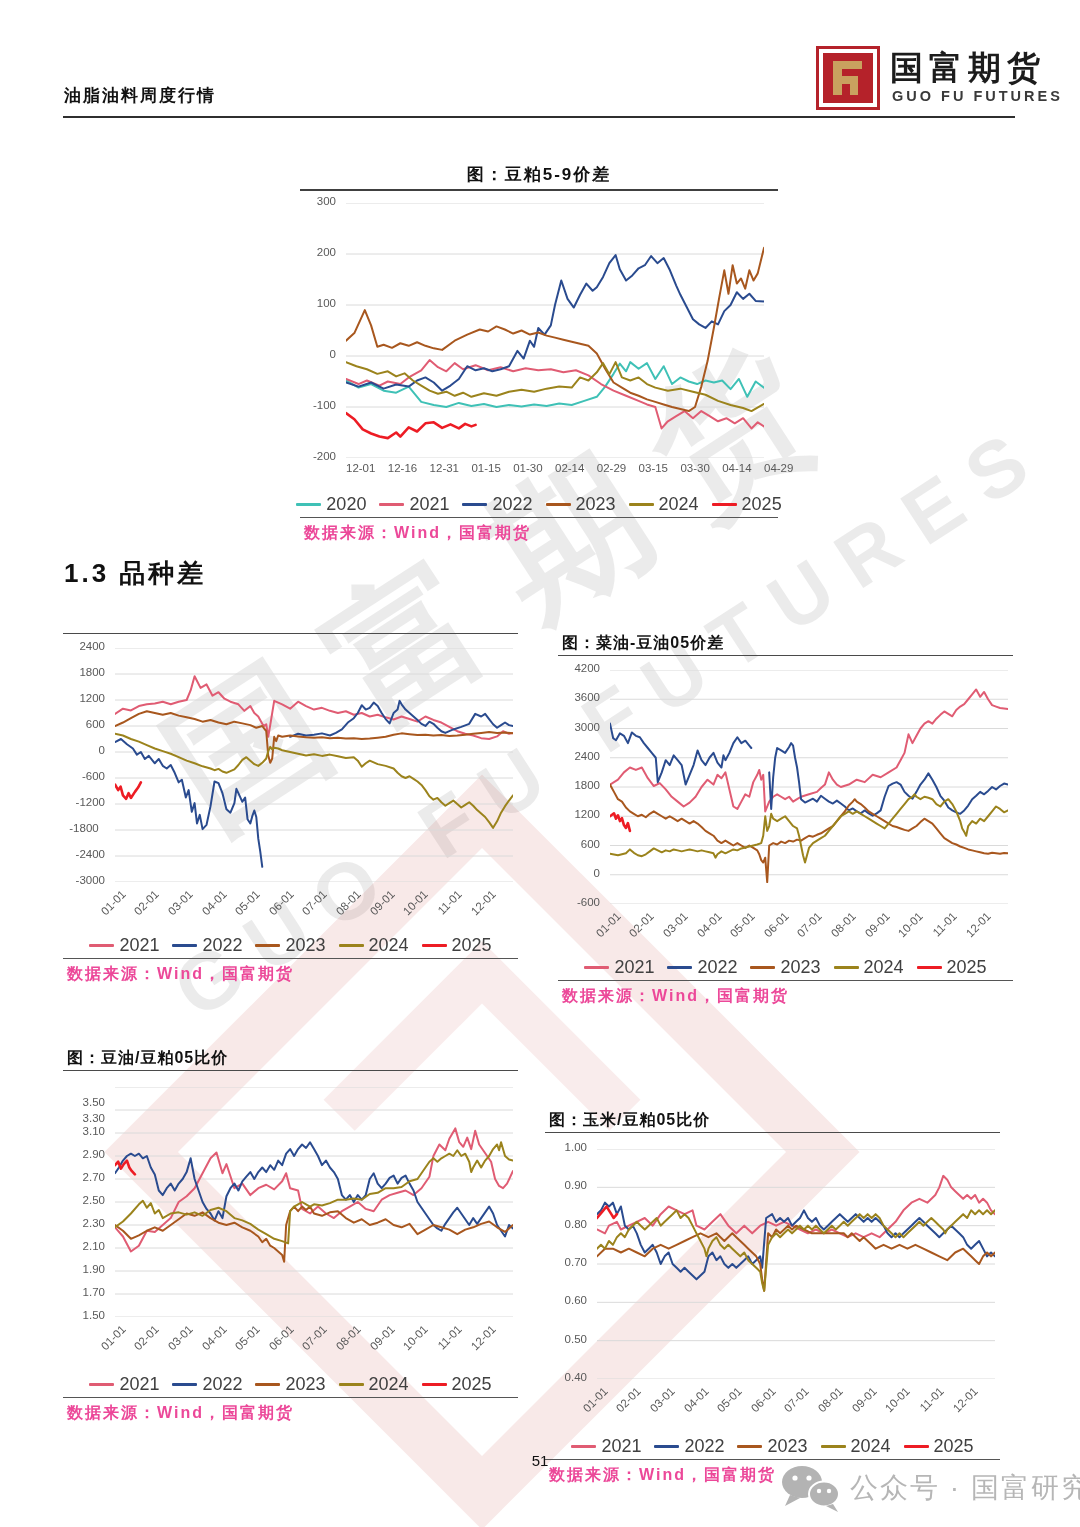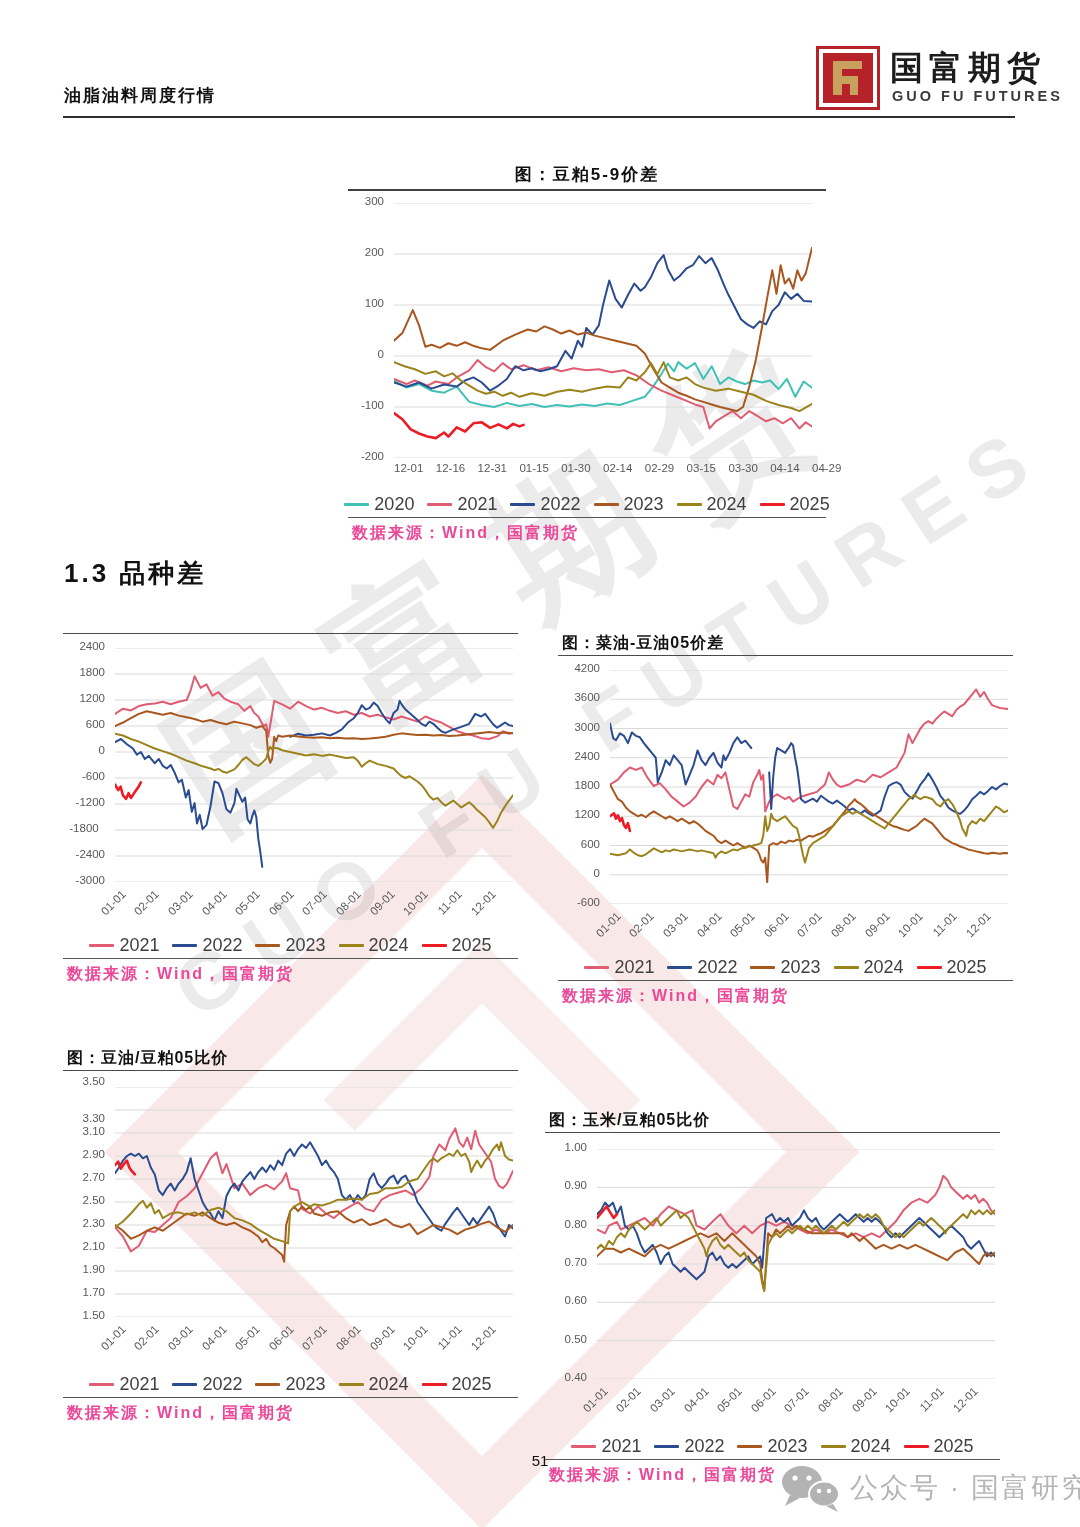--- a/index.html
+++ b/index.html
@@ -75,21 +75,21 @@
       <rect x="17" y="15" width="9" height="34" fill="#c9a15f"></rect>
       <rect x="17" y="15" width="29" height="8" fill="#c9a15f"></rect>
       <rect x="17" y="30" width="25" height="8" fill="#c9a15f"></rect>
       <rect x="34" y="38" width="8" height="11" fill="#c9a15f"></rect>
     </svg>
     <div class="logo-cn">国富期货</div>
     <div class="logo-en">GUO FU FUTURES</div>
   </div>
   <div class="hdr-rule"></div>
 
-  <div class="chart-module top" style="left:300px;top:163px;margin-left:48px;">
+  <div class="chart-module top" style="left:300px;top:163px;">
     <div class="ctitle">图：豆粕5-9价差</div>
     <div class="title-rule"></div>
     <div class="chart-body">
       <div class="chart-plot">
           <svg viewBox="0 0 1000 1000" preserveAspectRatio="none" style="width: 100%; height: 100%; display: block;">
             <line x1="0" x2="1000" y1="0" y2="0" stroke="#dadada" stroke-width="1" vector-effect="non-scaling-stroke"></line>
             <line x1="0" x2="1000" y1="200" y2="200" stroke="#dadada" stroke-width="1" vector-effect="non-scaling-stroke"></line>
             <line x1="0" x2="1000" y1="400" y2="400" stroke="#dadada" stroke-width="1" vector-effect="non-scaling-stroke"></line>
             <line x1="0" x2="1000" y1="600" y2="600" stroke="#dadada" stroke-width="1" vector-effect="non-scaling-stroke"></line>
             <line x1="0" x2="1000" y1="800" y2="800" stroke="#dadada" stroke-width="1" vector-effect="non-scaling-stroke"></line>
@@ -382,21 +382,21 @@
             <line x1="0" x2="1000" y1="800" y2="800" stroke="#dadada" stroke-width="1" vector-effect="non-scaling-stroke"></line>
             <line x1="0" x2="1000" y1="900" y2="900" stroke="#dadada" stroke-width="1" vector-effect="non-scaling-stroke"></line>
             <line x1="0" x2="1000" y1="1000" y2="1000" stroke="#dadada" stroke-width="1" vector-effect="non-scaling-stroke"></line>
             <polyline points="0.0,610.0 20.0,650.0 40.0,715.0 60.0,690.0 80.0,625.0 100.0,630.0 120.0,600.0 140.0,570.0 160.0,500.0 180.0,475.0 200.0,440.0 220.0,375.0 240.0,310.0 255.0,285.0 270.0,375.0 280.0,335.0 300.0,440.0 320.0,420.0 340.0,470.0 360.0,440.0 380.0,425.0 400.0,445.0 420.0,410.0 430.0,375.0 440.0,440.0 460.0,450.0 470.0,530.0 490.0,550.0 510.0,520.0 530.0,550.0 550.0,570.0 570.0,540.0 590.0,520.0 610.0,500.0 630.0,530.0 650.0,540.0 670.0,490.0 690.0,470.0 710.0,460.0 730.0,450.0 750.0,470.0 770.0,440.0 790.0,390.0 800.0,300.0 815.0,250.0 830.0,275.0 840.0,225.0 855.0,180.0 865.0,240.0 875.0,260.0 885.0,220.0 895.0,270.0 905.0,190.0 915.0,250.0 925.0,275.0 935.0,300.0 945.0,325.0 955.0,400.0 965.0,430.0 975.0,440.0 985.0,420.0 1000.0,365.0" fill="none" stroke="#e05c73" stroke-width="2" vector-effect="non-scaling-stroke" stroke-linejoin="round" stroke-linecap="round"></polyline>
             <polyline points="0.0,375.0 10.0,350.0 20.0,320.0 30.0,300.0 40.0,290.0 50.0,300.0 60.0,290.0 70.0,310.0 80.0,300.0 90.0,350.0 100.0,380.0 110.0,450.0 120.0,470.0 130.0,440.0 140.0,420.0 150.0,450.0 160.0,420.0 170.0,400.0 180.0,370.0 190.0,310.0 200.0,400.0 210.0,450.0 220.0,500.0 230.0,530.0 240.0,550.0 250.0,580.0 260.0,540.0 270.0,570.0 280.0,475.0 290.0,440.0 300.0,420.0 310.0,450.0 320.0,410.0 330.0,390.0 340.0,370.0 350.0,400.0 360.0,370.0 370.0,350.0 380.0,370.0 390.0,340.0 400.0,360.0 410.0,320.0 420.0,340.0 430.0,290.0 440.0,270.0 450.0,300.0 460.0,270.0 470.0,250.0 480.0,265.0 490.0,240.0 500.0,270.0 510.0,300.0 520.0,340.0 530.0,320.0 540.0,350.0 550.0,370.0 560.0,400.0 570.0,470.0 580.0,490.0 590.0,470.0 600.0,500.0 610.0,470.0 620.0,490.0 630.0,470.0 640.0,400.0 650.0,375.0 660.0,420.0 670.0,440.0 680.0,420.0 690.0,395.0 700.0,385.0 710.0,420.0 720.0,395.0 730.0,385.0 740.0,420.0 750.0,450.0 760.0,500.0 770.0,525.0 780.0,550.0 790.0,575.0 800.0,600.0 810.0,615.0 820.0,625.0 830.0,595.0 840.0,570.0 850.0,545.0 860.0,525.0 870.0,550.0 880.0,575.0 890.0,600.0 900.0,570.0 910.0,595.0 920.0,570.0 930.0,545.0 940.0,520.0 950.0,550.0 960.0,600.0 970.0,625.0 980.0,650.0 990.0,600.0 1000.0,615.0" fill="none" stroke="#2a4b8f" stroke-width="2" vector-effect="non-scaling-stroke" stroke-linejoin="round" stroke-linecap="round"></polyline>
             <polyline points="0.0,600.0 20.0,625.0 40.0,660.0 60.0,645.0 80.0,625.0 100.0,610.0 120.0,625.0 140.0,600.0 160.0,575.0 180.0,550.0 200.0,560.0 220.0,545.0 240.0,570.0 260.0,590.0 280.0,600.0 300.0,590.0 320.0,610.0 340.0,625.0 360.0,650.0 370.0,675.0 380.0,660.0 390.0,690.0 400.0,700.0 410.0,715.0 420.0,730.0 425.0,760.0 430.0,600.0 440.0,540.0 450.0,520.0 460.0,540.0 470.0,520.0 480.0,535.0 490.0,520.0 500.0,550.0 520.0,560.0 540.0,545.0 560.0,540.0 580.0,570.0 600.0,590.0 620.0,575.0 640.0,600.0 660.0,590.0 680.0,575.0 700.0,600.0 720.0,610.0 740.0,595.0 760.0,640.0 780.0,620.0 800.0,600.0 820.0,610.0 840.0,620.0 860.0,640.0 880.0,620.0 900.0,610.0 920.0,595.0 940.0,585.0 960.0,610.0 980.0,630.0 1000.0,600.0" fill="none" stroke="#a8571e" stroke-width="2" vector-effect="non-scaling-stroke" stroke-linejoin="round" stroke-linecap="round"></polyline>
             <polyline points="0.0,610.0 20.0,585.0 40.0,550.0 60.0,510.0 70.0,495.0 80.0,525.0 90.0,505.0 100.0,550.0 110.0,535.0 120.0,570.0 140.0,550.0 160.0,545.0 180.0,555.0 200.0,545.0 220.0,560.0 240.0,535.0 260.0,525.0 280.0,540.0 300.0,570.0 320.0,580.0 340.0,595.0 360.0,620.0 380.0,640.0 400.0,660.0 420.0,670.0 435.0,680.0 440.0,540.0 450.0,520.0 460.0,510.0 470.0,500.0 480.0,510.0 490.0,520.0 500.0,510.0 520.0,515.0 540.0,505.0 560.0,490.0 580.0,490.0 600.0,485.0 620.0,490.0 640.0,465.0 660.0,460.0 680.0,440.0 700.0,440.0 720.0,435.0 740.0,410.0 760.0,400.0 770.0,375.0 780.0,350.0 790.0,325.0 800.0,310.0 810.0,325.0 820.0,310.0 830.0,300.0 840.0,290.0 850.0,300.0 860.0,275.0 870.0,300.0 880.0,290.0 890.0,325.0 895.0,370.0 900.0,350.0 910.0,320.0 920.0,350.0 930.0,320.0 940.0,300.0 950.0,270.0 960.0,250.0 965.0,275.0 970.0,240.0 980.0,300.0 990.0,315.0 1000.0,320.0" fill="none" stroke="#9b831c" stroke-width="2" vector-effect="non-scaling-stroke" stroke-linejoin="round" stroke-linecap="round"></polyline>
             <polyline points="0.0,340.0 8.0,325.0 15.0,355.0 22.0,335.0 30.0,320.0 36.0,350.0 42.0,365.0 50.0,380.0" fill="none" stroke="#ed1c24" stroke-width="2.6" vector-effect="non-scaling-stroke" stroke-linejoin="round" stroke-linecap="round"></polyline>
           </svg>
         </div>
-    <div class="ytick" style="top: 4px; width: 42px;">3.50</div>
+    <div class="ytick" style="top: 25px; width: 42px;">3.50</div>
         <div class="ytick" style="top: 41px; width: 42px;">3.30</div>
         <div class="ytick" style="top: 54px; width: 42px;">3.10</div>
         <div class="ytick" style="top: 77px; width: 42px;">2.90</div>
         <div class="ytick" style="top: 100px; width: 42px;">2.70</div>
         <div class="ytick" style="top: 123px; width: 42px;">2.50</div>
         <div class="ytick" style="top: 146px; width: 42px;">2.30</div>
         <div class="ytick" style="top: 169px; width: 42px;">2.10</div>
         <div class="ytick" style="top: 192px; width: 42px;">1.90</div>
         <div class="ytick" style="top: 215px; width: 42px;">1.70</div>
         <div class="ytick" style="top: 238px; width: 42px;">1.50</div>

